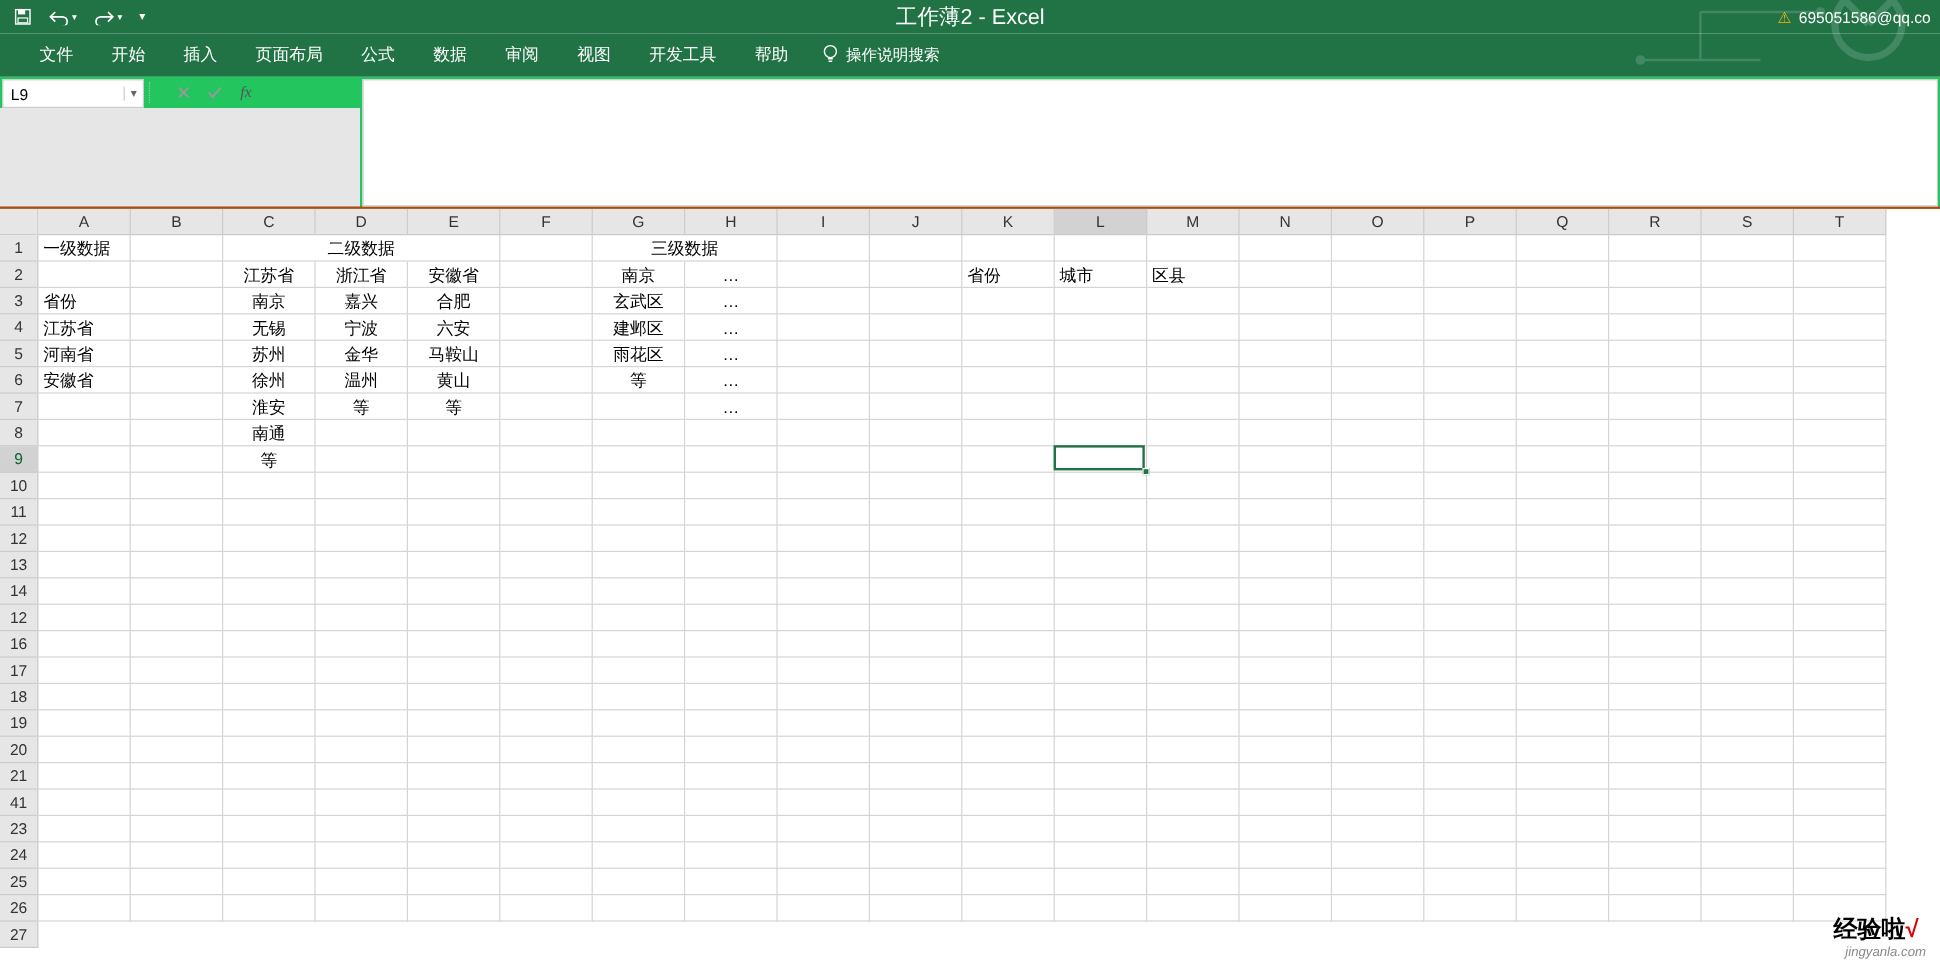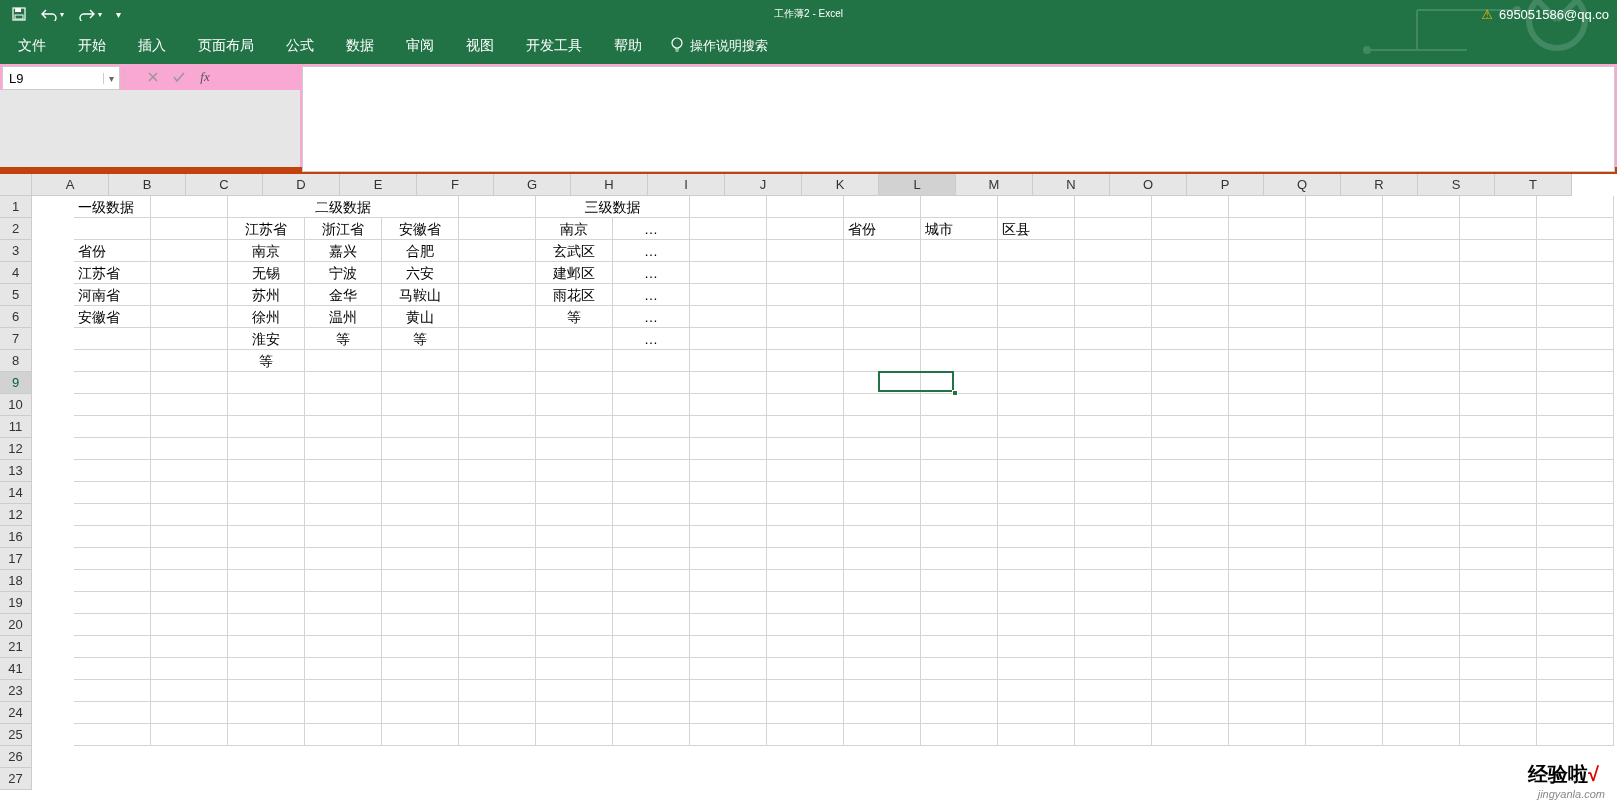--- a/index.html
+++ b/index.html
@@ -1,28 +1,28 @@
 <!DOCTYPE html>
 <html><head>
   <meta charset="utf-8">
   <style>
     * { margin: 0; padding: 0; box-sizing: border-box; }
     body { font-family: "Microsoft YaHei", "Segoe UI", sans-serif; font-size: 13px; overflow: hidden; background: #fff; }
     
     .title-bar { background: #217346; height: 28px; display: flex; align-items: center; color: #fff; position: relative; }
     .qat { display: flex; align-items: center; gap: 6px; padding-left: 8px; }
     .qat-item { padding: 2px 4px; cursor: pointer; display: flex; align-items: center; }
-    .title-center { position: absolute; left: 50%; transform: translateX(-50%); font-size: 10px; }
+    .title-center { position: absolute; left: 50%; transform: translateX(-50%); font-size: 18px; }
     .title-right { margin-left: auto; display: flex; align-items: center; gap: 6px; padding-right: 8px; font-size: 13px; }
     
-    .ribbon-tabs { background: #217346; height: 36px; display: flex; align-items: center; padding-left: 2px; gap: 0; }
+    .ribbon-tabs { background: #217346; height: 36px; display: flex; align-items: center; padding-left: 17px; gap: 0; }
     .ribbon-tab { color: #fff; padding: 8px 16px; cursor: pointer; font-size: 14px; }
     .tell-me { display: flex; align-items: center; gap: 6px; color: #fff; padding: 8px 12px; }
     
-    .formula-bar-area { background: #f9a8d4; border-bottom: 7px solid #c2410c; display: flex; height: 110px; }
+    .formula-bar-area { background: #22c55e; border-bottom: 2px solid #c2410c; display: flex; height: 110px; }
     .name-box-row { display: flex; align-items: center; height: 24px; background: #fff; border: 1px solid #ccc; margin: 2px 0 0 2px; }
     .name-box { width: 100px; padding: 2px 6px; border: none; outline: none; font-size: 13px; background: #fff; }
     .name-box-dd { width: 16px; text-align: center; color: #666; border-left: 1px solid #ccc; cursor: pointer; font-size: 10px; }
     .fb-btns { display: flex; align-items: center; gap: 0; margin-left: 6px; }
     .fb-sep { width: 6px; height: 18px; border-left: 1px dotted #bbb; margin: 0 4px; }
     .fb-btn { width: 26px; height: 22px; display: flex; align-items: center; justify-content: center; color: #888; cursor: pointer; }
     .fb-btn.cancel { color: #999; }
     .fb-btn.enter { color: #999; }
     .fb-btn.fx { font-style: italic; color: #555; font-family: "Times New Roman", serif; }
     .formula-input { flex: 1; background: #fff; border: 1px solid #ccc; margin: 2px 2px 0 2px; height: 106px; padding: 4px 6px; outline: none; resize: none; font-family: inherit; font-size: 13px; }
@@ -32,21 +32,21 @@
 
     .sheet-area { display: flex; height: calc(812px - 28px - 36px - 110px); position: relative; }
     .corner { width: 32px; height: 22px; background: #e6e6e6; border-right: 1px solid #ccc; border-bottom: 1px solid #ccc; }
     .col-headers { display: flex; height: 22px; background: #e6e6e6; border-bottom: 1px solid #ccc; }
     .col-header { width: 77px; text-align: center; border-right: 1px solid #ccc; color: #333; font-size: 13px; line-height: 22px; cursor: pointer; }
     .col-header.active { background: #d2d2d2; }
     .row-headers { width: 32px; background: #e6e6e6; border-right: 1px solid #ccc; }
     .row-header { height: 22px; text-align: center; border-bottom: 1px solid #ccc; color: #333; font-size: 13px; line-height: 22px; cursor: pointer; }
     .row-header.active { background: #d2d2d2; color: #0a6332; }
     
-    .grid-wrap { position: relative; padding-left: 42px; }
+    .grid-wrap { position: relative; }
     .grid-row { display: flex; height: 22px; }
     .cell { width: 77px; height: 22px; border-right: 1px solid #d4d4d4; border-bottom: 1px solid #d4d4d4; padding: 0 4px; line-height: 22px; overflow: hidden; white-space: nowrap; font-size: 14px; color: #000; }
     .cell.center { text-align: center; }
     .cell.left { text-align: left; }
     .active-cell { position: absolute; border: 2px solid #217346; pointer-events: none; }
     .fill-handle { position: absolute; width: 6px; height: 6px; background: #217346; border: 1px solid #fff; }
     
     .header-row-wrap { display: flex; }
     .body-wrap { display: flex; }
     
@@ -354,20 +354,42 @@
             <div class="cell"></div>
             <div class="cell"></div>
             <div class="cell"></div>
             <div class="cell"></div>
             <div class="cell"></div>
             <div class="cell"></div>
           </div>
           <div class="grid-row">
             <div class="cell"></div>
             <div class="cell"></div>
+            <div class="cell center">南通</div>
+            <div class="cell"></div>
+            <div class="cell"></div>
+            <div class="cell"></div>
+            <div class="cell"></div>
+            <div class="cell"></div>
+            <div class="cell"></div>
+            <div class="cell"></div>
+            <div class="cell"></div>
+            <div class="cell"></div>
+            <div class="cell"></div>
+            <div class="cell"></div>
+            <div class="cell"></div>
+            <div class="cell"></div>
+            <div class="cell"></div>
+            <div class="cell"></div>
+            <div class="cell"></div>
+            <div class="cell"></div>
+          </div>
+          <div class="grid-row">
+            <div class="cell"></div>
+            <div class="cell"></div>
             <div class="cell center">等</div>
             <div class="cell"></div>
             <div class="cell"></div>
             <div class="cell"></div>
             <div class="cell"></div>
             <div class="cell"></div>
             <div class="cell"></div>
             <div class="cell"></div>
             <div class="cell"></div>
             <div class="cell"></div>

